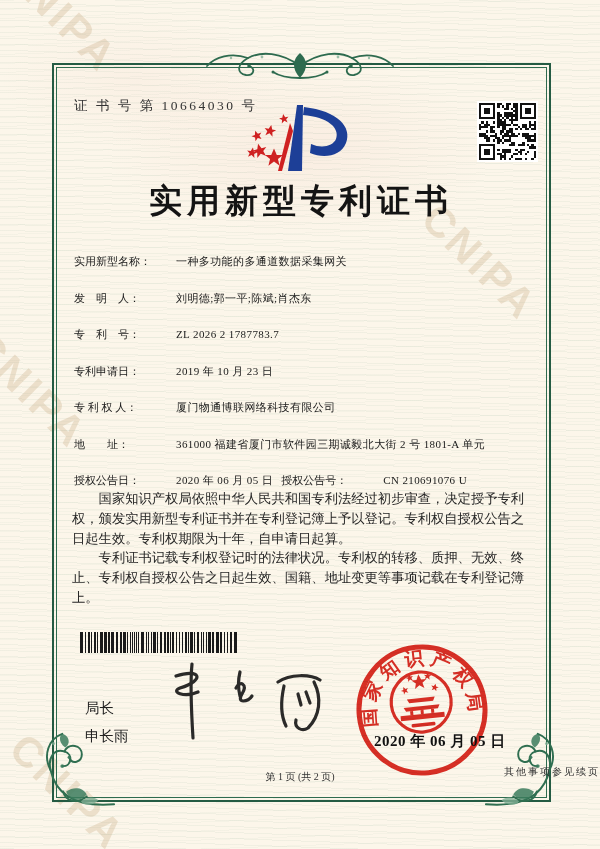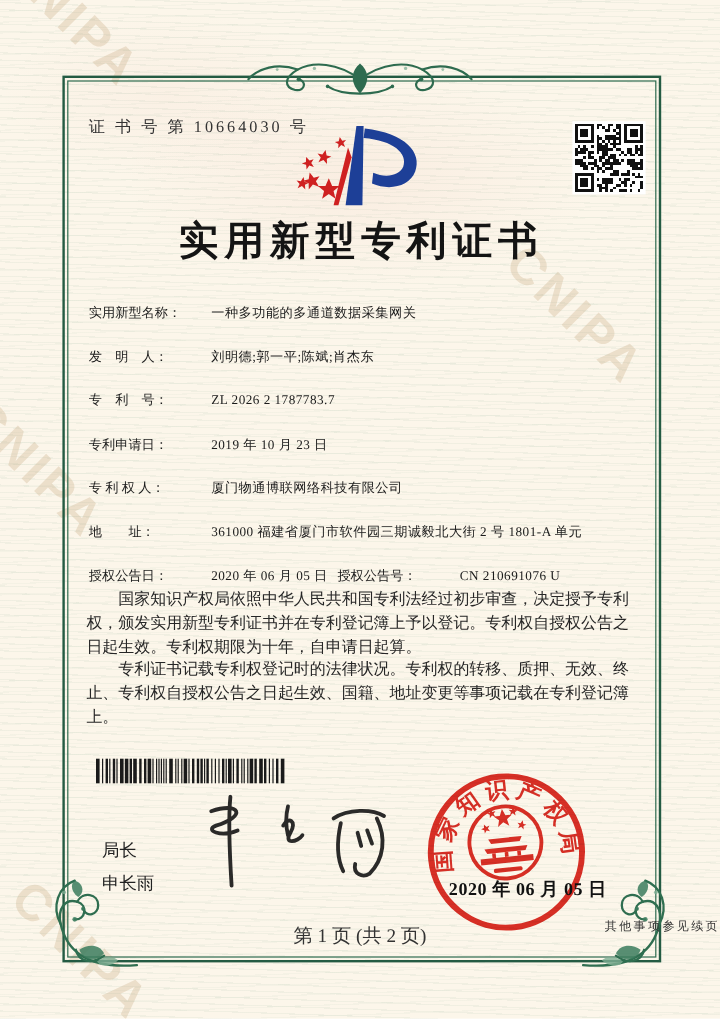--- a/index.html
+++ b/index.html
@@ -65,21 +65,21 @@
   .paras p{margin:0;text-indent:2em;}
   .barcode{position:absolute;z-index:4;left:80px;top:632px;}
   .director{position:absolute;z-index:4;left:85px;top:667px;font-size:14.5px;color:#222;margin-top:32px;}
   .director .name{margin-top:9px;}
   .signature{position:absolute;z-index:5;left:140px;top:658px;}
   .seal{position:absolute;z-index:5;left:352px;top:640px;transform:rotate(-6deg);mix-blend-mode:multiply;opacity:0.95;}
   .seal-date{
     position:absolute;z-index:6;left:374px;top:732px;
     font-size:15px;font-weight:600;letter-spacing:0.5px;color:#111;
   }
-  .page-num{position:absolute;z-index:4;left:0;top:770px;width:100%;text-align:center;font-size:16px;color:#333;}
+  .page-num{position:absolute;z-index:4;left:0;top:770px;width:100%;text-align:center;font-size:10px;color:#333;}
   .note{position:absolute;z-index:4;left:0;top:765px;width:100%;text-align:right;font-size:10px;color:#333;letter-spacing:2px;}
 </style>
 </head>
 <body>
 
 <div class="page">
 
   <div class="wm wm1">CNIPA</div>
   <div class="wm wm2">CNIPA</div>
   <div class="wm wm3">CNIPA</div>

